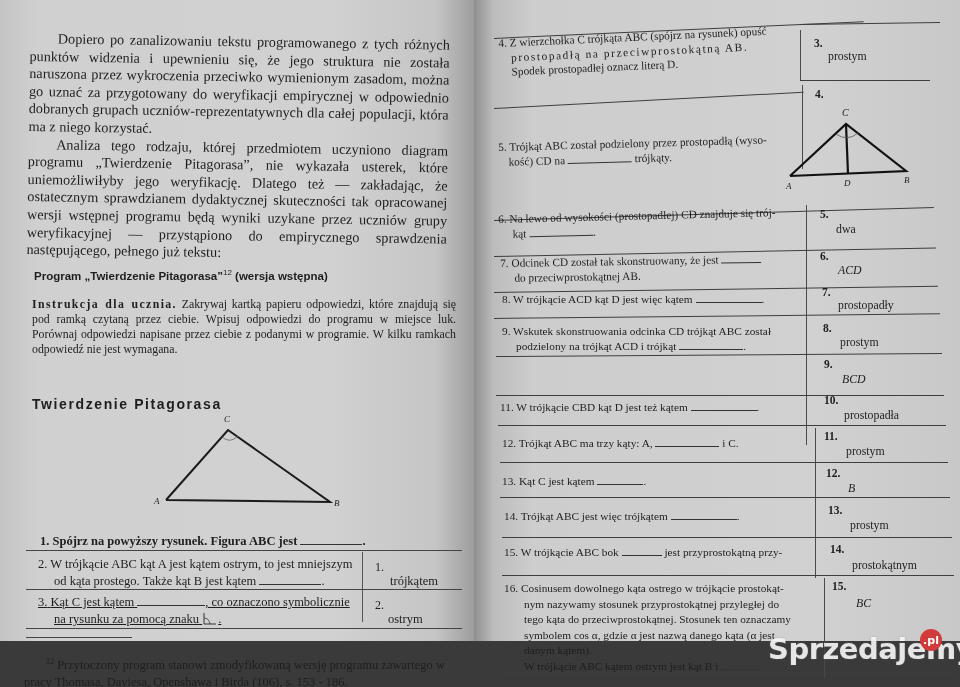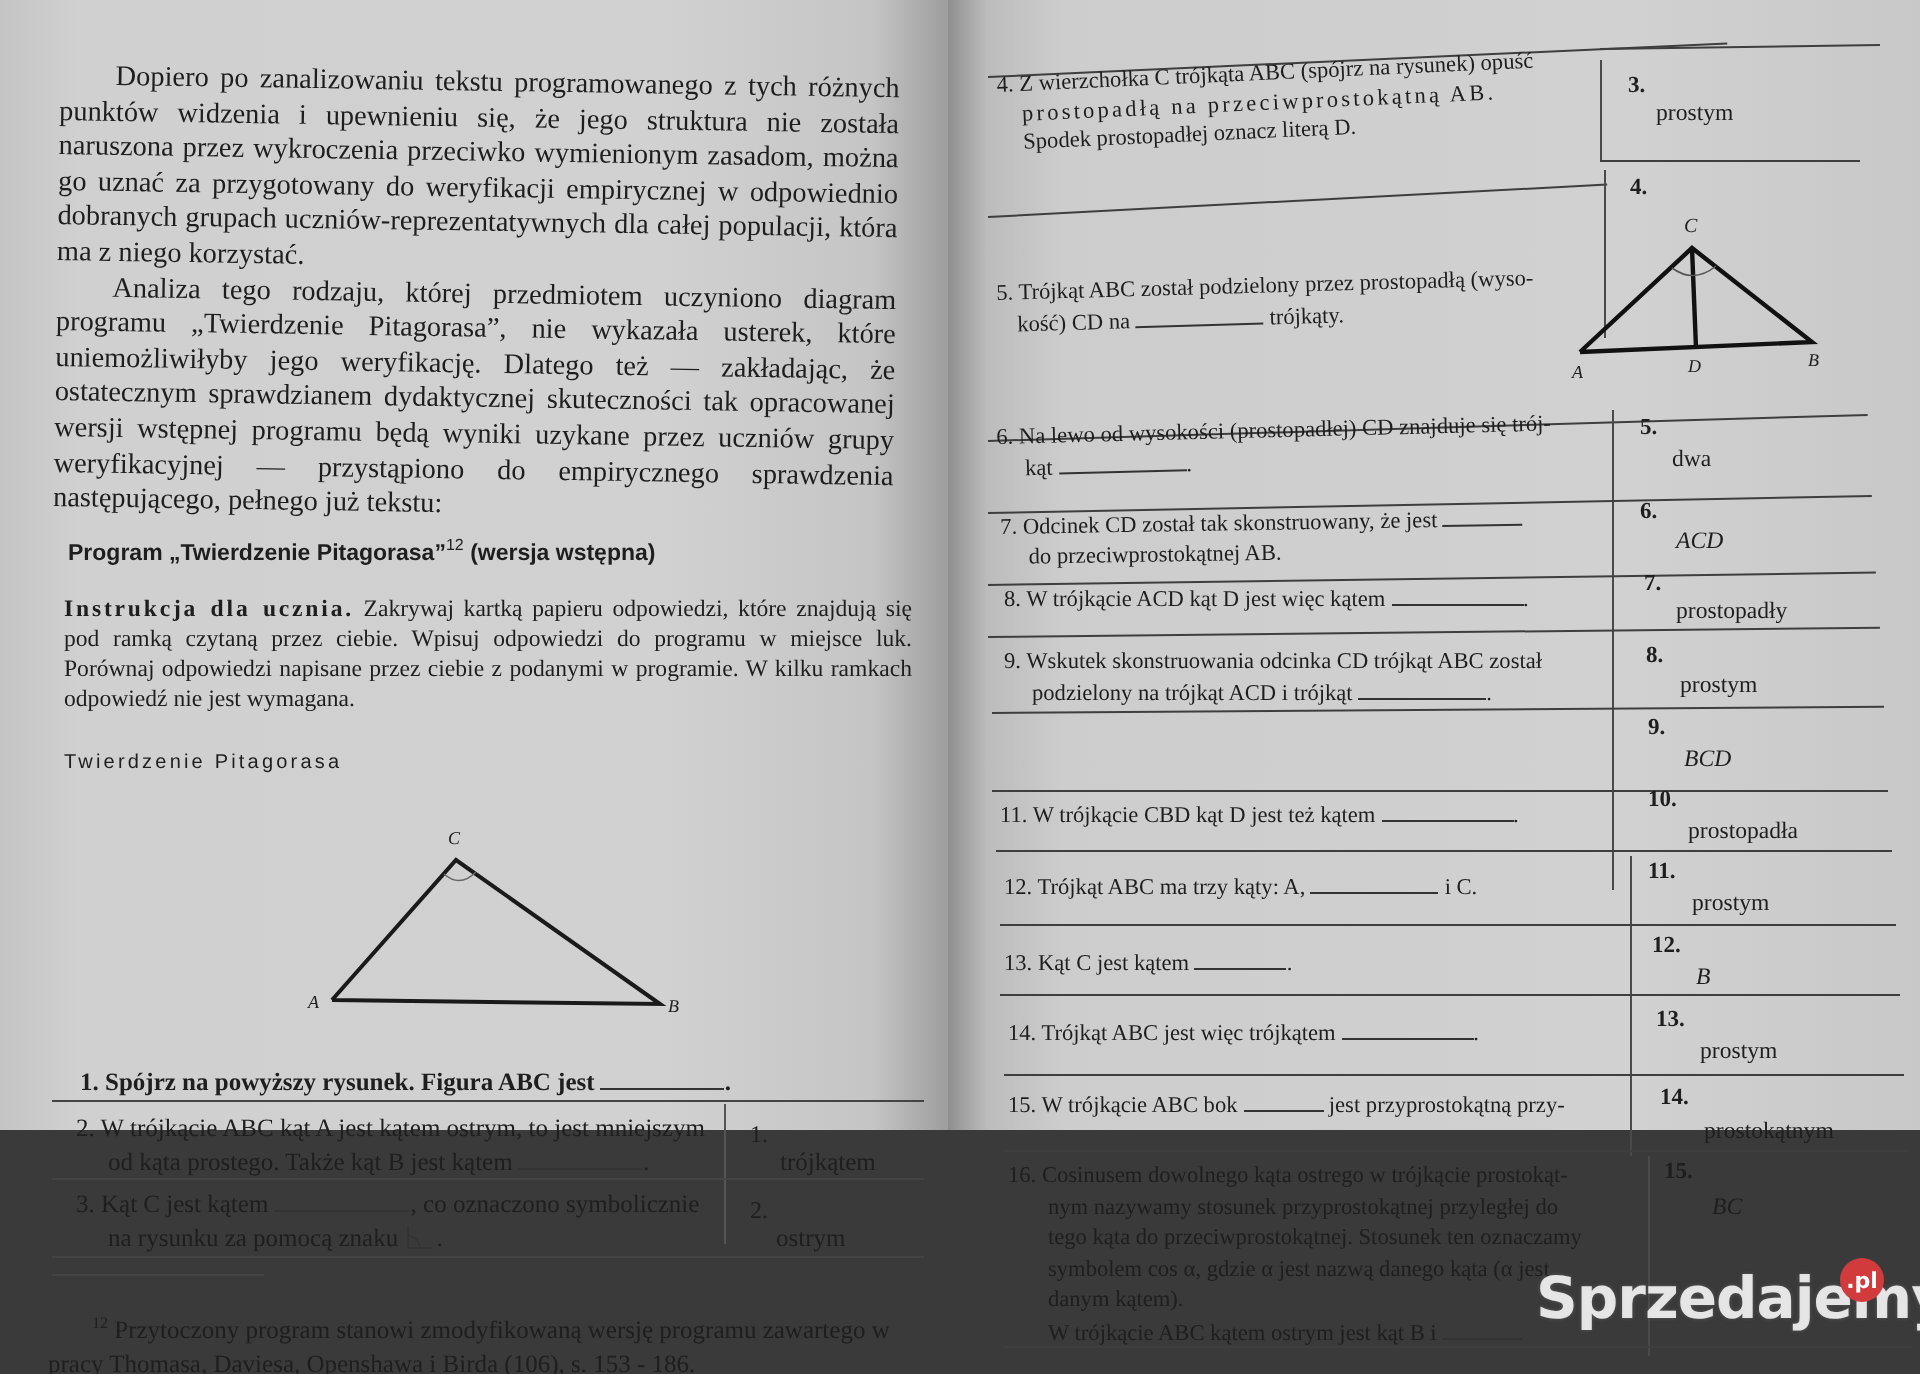--- a/index.html
+++ b/index.html
@@ -5,38 +5,38 @@
   html, body { margin: 0; padding: 0; }
   body {
     width: 960px; height: 687px; overflow: hidden;
     background: #3a3a3a;
     font-family: "Liberation Serif", "DejaVu Serif", serif;
     color: #1e1e1e;
     position: relative;
   }
   .book { position: absolute; inset: 0; }
   .page {
-    position: absolute; top: 0; height: 565px;
+    position: absolute; top: 0; height: 641px;
     background: linear-gradient(90deg, #bdbdbd 0%, #cfcfcf 10%, #d2d2d2 60%, #c4c4c4 92%, #a9a9a9 100%);
   }
   .page.left { left: 0; width: 474px;
     background: linear-gradient(90deg, #c4c4c4 0%, #d0d0d0 8%, #d1d1d1 70%, #c5c5c5 92%, #9d9d9d 100%); }
   .page.right { left: 474px; width: 486px;
     background: linear-gradient(90deg, #8f8f8f 0%, #bcbcbc 4%, #cdcdcd 12%, #d1d1d1 70%, #c8c8c8 100%); }
   .spine-top { position:absolute; left:420px; top:0; width:120px; height:14px;
     background: linear-gradient(180deg,#151515,#3a3a3a); border-radius: 0 0 40% 40%; }
 
   
   .lp { position:absolute; left:30px; top:30px; width:420px; transform: rotate(0.9deg); transform-origin: left top; }
   .para { font-size: 14.2px; line-height: 17.6px; text-align: justify; margin: 0; text-indent: 28px; }
   .heading { position:absolute; left:34px; top:268px; font-size: 11.5px; font-weight: bold; font-family: "Liberation Sans", sans-serif; }
   .heading sup { font-size: 8px; font-weight: normal; }
   .instr { position:absolute; left:32px; top:297px; width:424px; font-size: 11.8px; line-height: 15px; margin:0; text-align: justify; font-family: "Liberation Serif", serif; }
   .instr .sp { letter-spacing: 1.4px; font-weight: bold; }
-  .subhead { position:absolute; left:32px; top:376px; font-size: 10px; letter-spacing: 1.6px; font-weight: normal; font-family: "Liberation Sans", sans-serif; }
+  .subhead { position:absolute; left:32px; top:396px; font-size: 14px; letter-spacing: 1.6px; font-weight: bold; font-family: "Liberation Sans", sans-serif; }
   .tri1 { position:absolute; left:150px; top:408px; }
   .q-line { position:absolute; font-size: 12.5px; }
   .rowbox { position:absolute; border-top: 1.3px solid #444; }
   .vsep { position:absolute; width:1.2px; background:#555; }
   .ans-num { position:absolute; font-size: 12px; }
   .ans-val { position:absolute; font-size: 12.5px; }
   .blank { display:inline-block; border-bottom:1px solid #333; height: 10px; vertical-align: baseline; }
   .footrule { position:absolute; left:26px; top:637px; width:106px; border-top:1px solid #444; }
   .footnote { position:absolute; left:24px; top:653px; width:440px; font-size: 12.5px; line-height: 17px; text-indent: 22px; margin:0; }
   .footnote sup { font-size: 8px; }
@@ -105,21 +105,21 @@
       <span>2.</span>
       <span>W trójkącie ABC kąt A jest kątem ostrym, to jest mniejszym</span><br>
       <span style="padding-left:16px">od kąta prostego. Także kąt B jest kątem</span>
       <span class="blank" style="width:62px"></span>.
     </div>
     <div class="vsep" style="left:362px; top:552px; height:70px;"></div>
     <div class="ans-num" style="left:375px; top:560px;">1.</div>
     <div class="ans-val" style="left:390px; top:574px;">trójkątem</div>
     <div class="rowbox" style="left:26px; top:589px; width:436px;"></div>
 
-    <div class="q-line" style="left:38px; top:594px; line-height:17px;">
+    <div class="q-line" style="left:38px; top:594px; line-height:17px;text-decoration:underline;">
       <span>3.</span>
       <span>Kąt C jest kątem</span>
       <span class="blank" style="width:68px"></span><span>, co oznaczono symbolicznie</span><br>
       <span style="padding-left:16px">na rysunku za pomocą znaku</span>
       <svg width="16" height="13" style="vertical-align:-2px">
           <polyline points="2,1 2,12 14,12" fill="none" stroke="#333" stroke-width="1"></polyline>
           <path d="M2,6 Q7,6 8,12" fill="none" stroke="#333" stroke-width="0.8"></path>
         </svg>.
     </div>
     <div class="ans-num" style="left:375px; top:598px;">2.</div>

